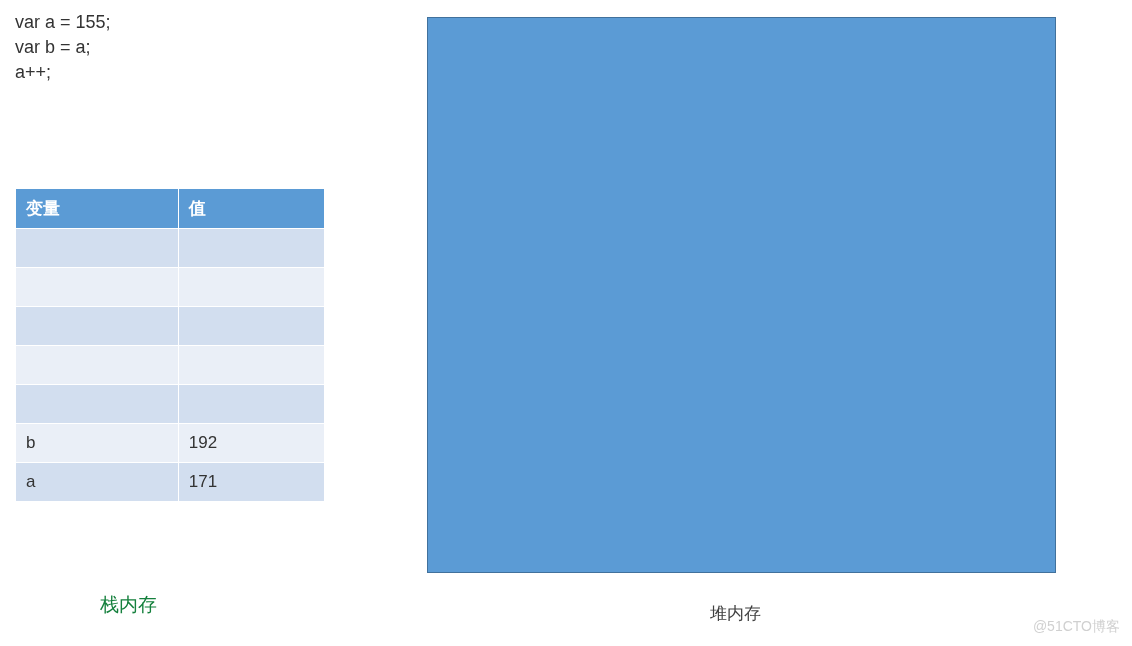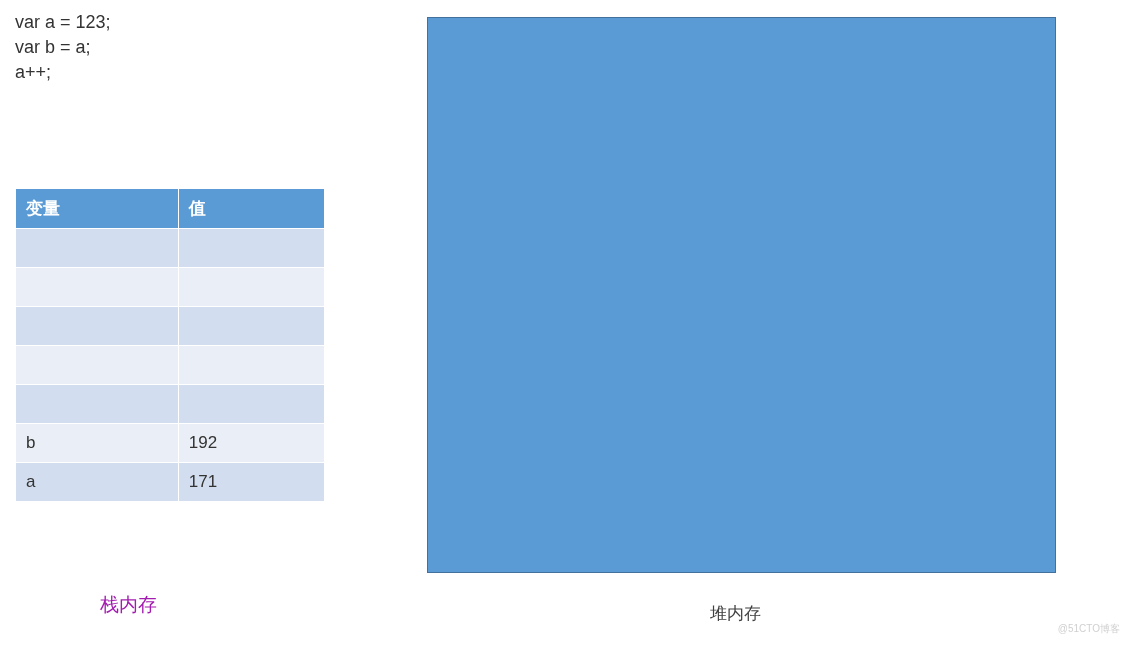--- a/index.html
+++ b/index.html
@@ -46,21 +46,21 @@
       background: #d2deef;
     }
     .stack-table tr.row-even td {
       background: #eaeff7;
     }
     .stack-label {
       position: absolute;
       top: 592px;
       left: 100px;
       font-size: 19px;
-      color: #a21caf;
+      color: #15803d;
     }
     .heap-box {
       position: absolute;
       top: 17px;
       left: 427px;
       width: 627px;
       height: 554px;
       background: #5b9bd5;
       border: 1px solid #41719c;
     }
@@ -68,29 +68,29 @@
       position: absolute;
       top: 602px;
       left: 710px;
       font-size: 17px;
       color: #404040;
     }
     .watermark {
       position: absolute;
       bottom: 10px;
       right: 12px;
-      font-size: 10px;
+      font-size: 14px;
       color: #d0d0d0;
     }
   </style>
 </head>
 <body>
 
 <div class="code-block">
-  <div>var a = 123;</div>
+  <div>var a = 155;</div>
   <div>var b = a;</div>
   <div>a++;</div>
 </div>
 
 <table class="stack-table">
   <thead>
     <tr>
       <th>变量</th>
       <th>值</th>
     </tr>

